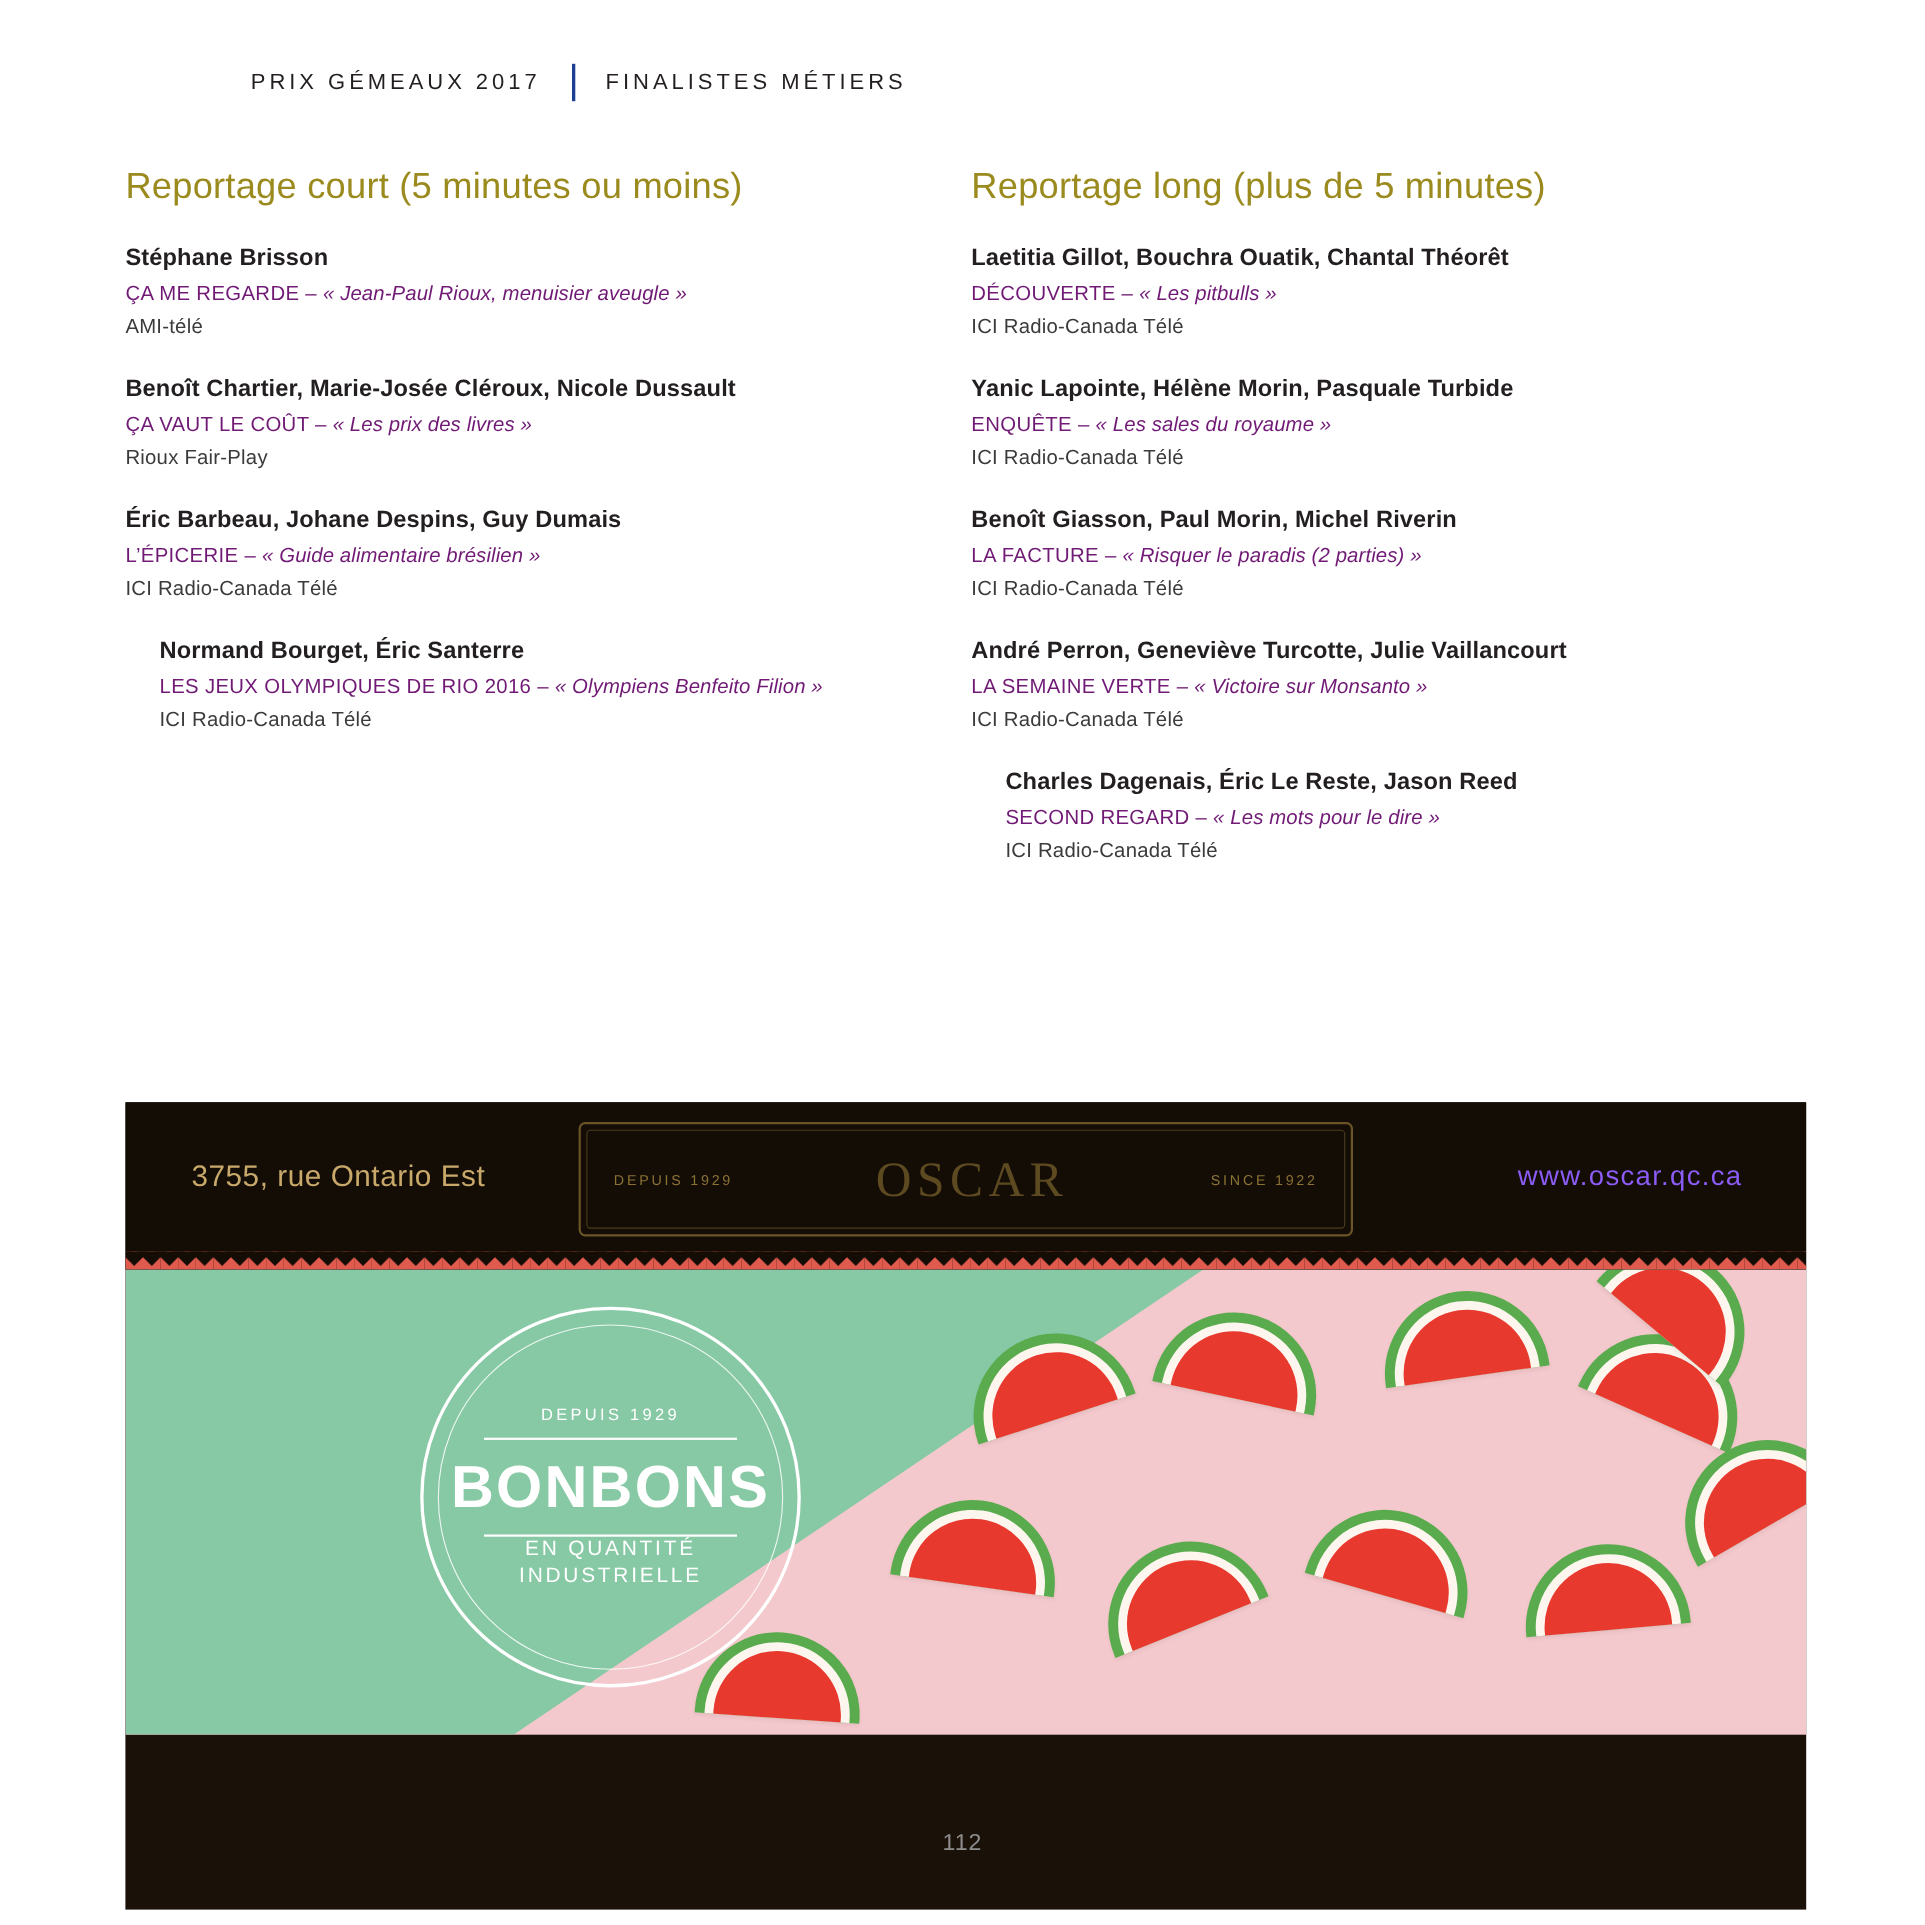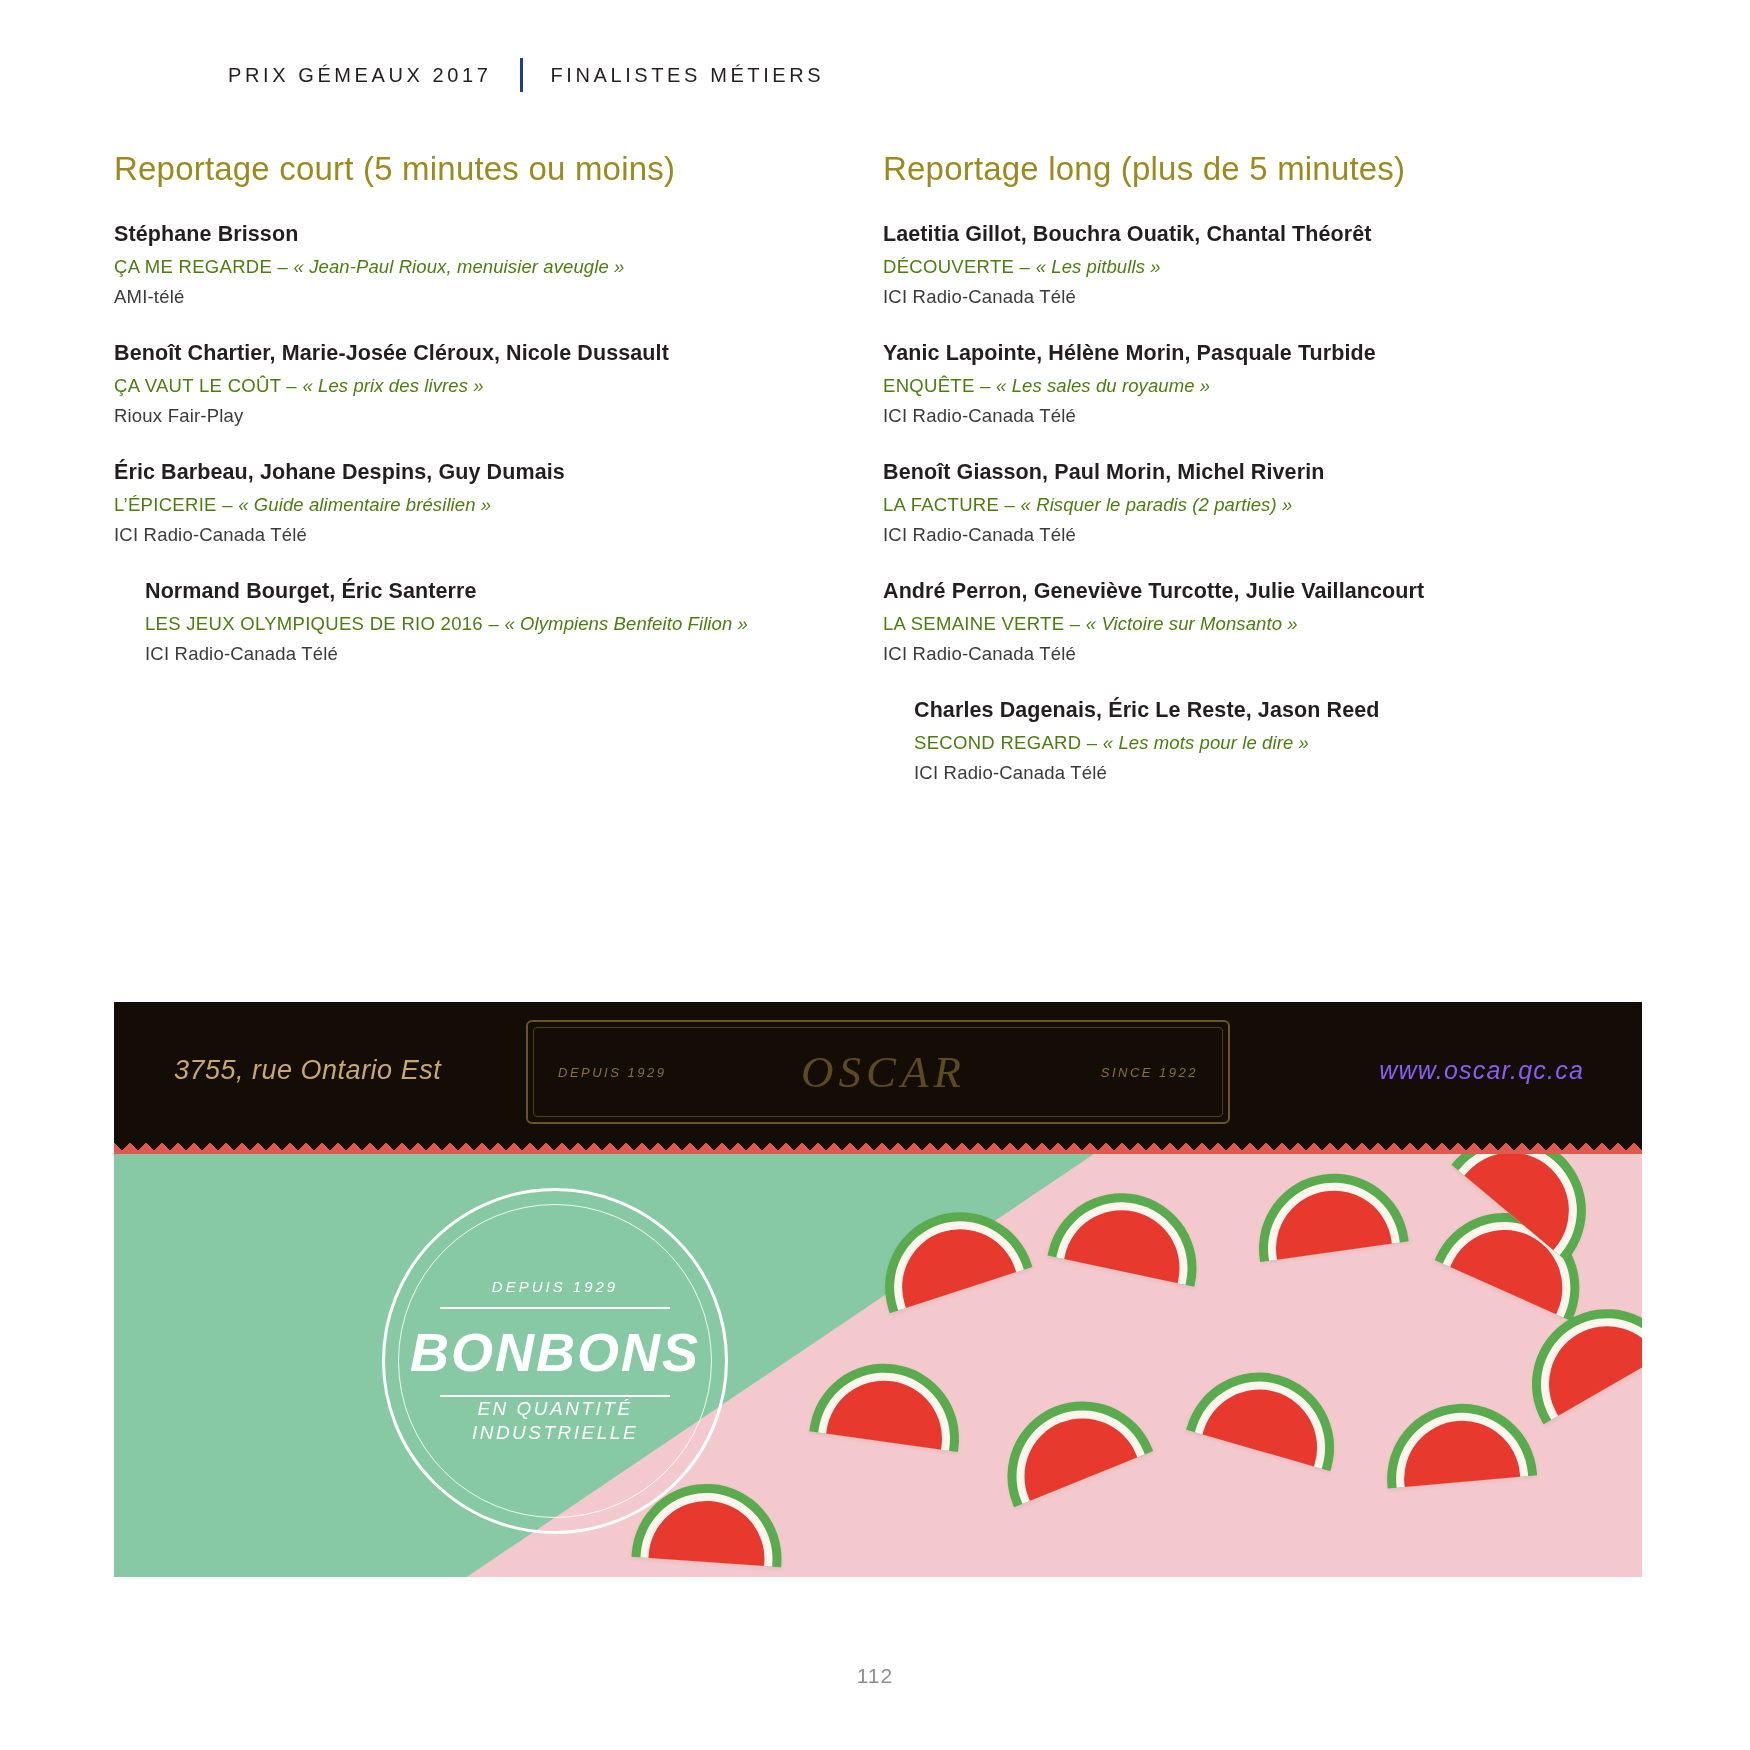--- a/index.html
+++ b/index.html
@@ -74,44 +74,43 @@
   .entry:last-child { margin-bottom: 0; margin-left: 31px; }
   .entry-names {
     font-size: 21.5px;
     font-weight: bold;
     color: #231f20;
     letter-spacing: 0.1px;
     margin-bottom: 9px;
   }
   .entry-show {
     font-size: 18.5px;
-    color: #4d7c0f;
+    color: #701a75;
     margin-bottom: 8px;
     letter-spacing: 0.3px;
   }
   .entry-show .ep {
     font-style: italic;
     letter-spacing: 0.1px;
   }
   .entry-net {
     font-size: 18.5px;
     color: #3b3b3b;
     letter-spacing: 0.2px;
   }
 
   
   .ad {
     position: absolute;
     left: 114px;
     top: 1002px;
     width: 1528px;
-    height: 575px;
+    height: 734px;
     overflow: hidden;
     background: #1a1208;
-    font-style: italic;
   }
   .ad-top {
     position: relative;
     height: 136px;
     background: #130d06;
     display: flex;
     align-items: center;
   }
   .ad-address {
     position: absolute;

